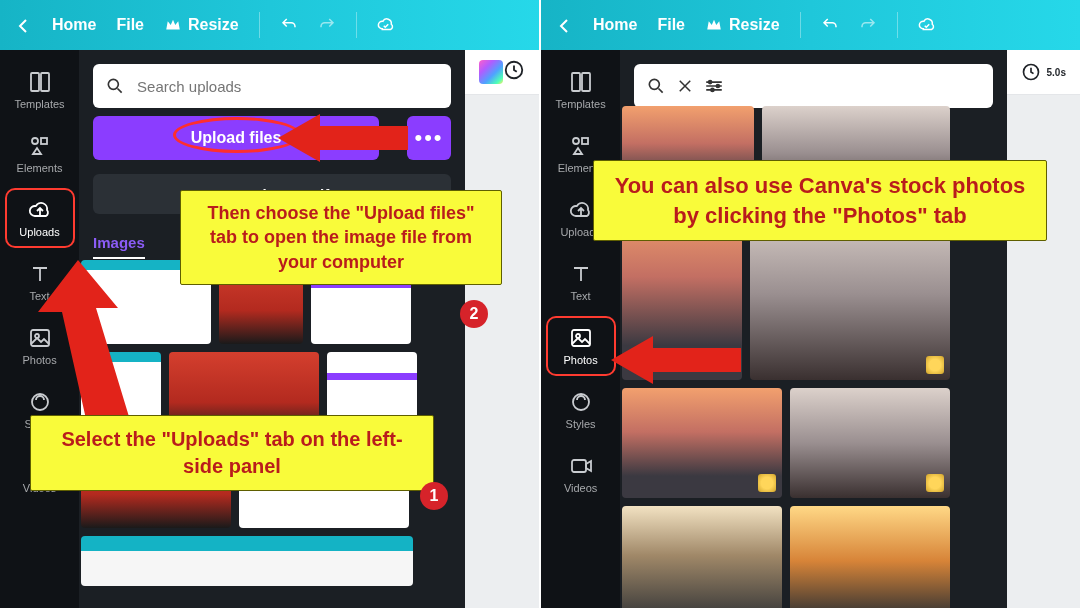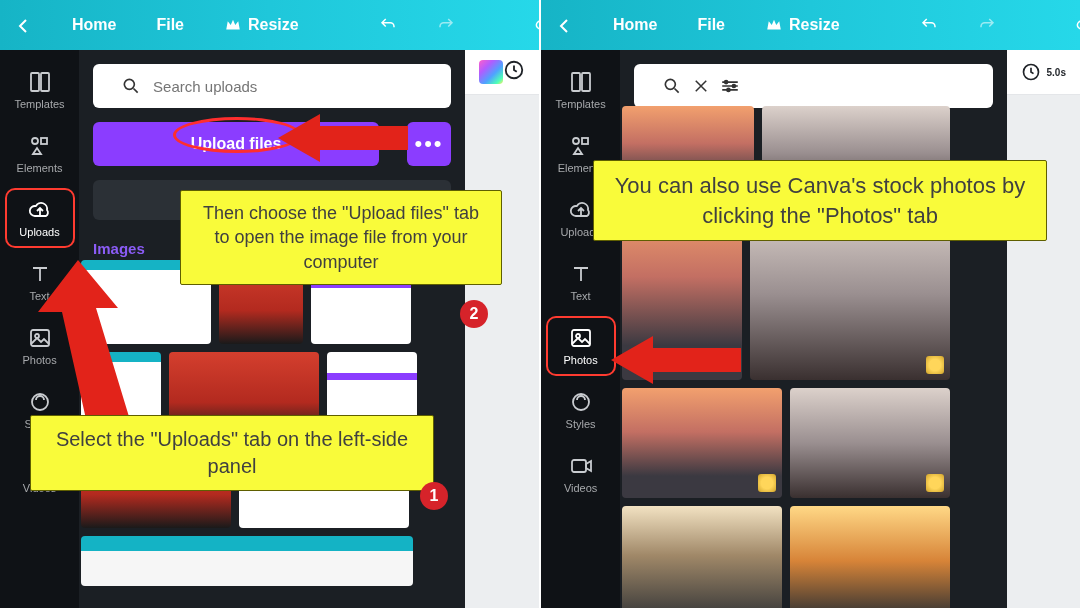--- a/index.html
+++ b/index.html
@@ -2,48 +2,48 @@
 <html><head>
 <meta charset="utf-8">
 <style>
 html,body{margin:0;padding:0;font-family:-apple-system,BlinkMacSystemFont,'Segoe UI',Arial,sans-serif;background:#fff}
 .stage{width:1080px;height:608px;position:relative;overflow:hidden;background:#fff}
 .pane{position:absolute;top:0;height:100%;overflow:hidden}
 .pane-left{left:0;width:539px}
 .pane-right{left:541px;width:539px}
 
 
-.topbar{height:50px;background:linear-gradient(90deg,#16b4c6 0%,#1fc7da 50%,#26d8e9 100%);display:flex;align-items:center;padding:0 14px;gap:40px;color:#fff;font-weight:600;font-size:16px}
+.topbar{height:50px;background:linear-gradient(90deg,#16b4c6 0%,#1fc7da 50%,#26d8e9 100%);display:flex;align-items:center;padding:0 14px;gap:20px;color:#fff;font-weight:600;font-size:16px}
 .topbar .tb-btn{display:flex;align-items:center;gap:6px;cursor:pointer}
 .topbar svg{width:18px;height:18px;fill:none;stroke:#fff;stroke-width:2}
 .crown{width:16px;height:16px}
 .divider{width:1px;height:26px;background:rgba(255,255,255,.35)}
 
 
 .body{position:absolute;left:0;right:0;top:50px;bottom:0;background:#0f1216;display:flex}
 
 
 .rail{width:80px;background:#0f1216;display:flex;flex-direction:column;align-items:center;padding-top:10px;gap:4px}
 .rail-item{width:70px;height:60px;display:flex;flex-direction:column;align-items:center;justify-content:center;color:#a7a9ac;cursor:pointer;border-radius:6px;gap:4px;font-size:11px}
 .rail-item.selected{box-shadow:inset 0 0 0 2px #ff3b30;border-radius:10px;color:#fff}
 .rail-item svg{width:24px;height:24px;stroke:#c9ccd0;fill:none;stroke-width:1.8}
 .rail-item.selected svg{stroke:#fff}
 
 
 .panel{width:362px;background:#1b1f24;position:relative;padding:14px 14px 0 14px;display:flex;flex-direction:column;overflow:hidden}
 
 
-.search{height:44px;background:#fff;border-radius:6px;display:flex;align-items:center;padding:0 28px;gap:10px}
+.search{height:44px;background:#fff;border-radius:6px;display:flex;align-items:center;padding:0 12px;gap:10px}
 .search svg{width:20px;height:20px;stroke:#333;fill:none;stroke-width:2}
 .search input{border:none;outline:none;font-size:15px;flex:1;background:transparent}
 .search .clear-x{width:18px;height:18px;stroke:#333;cursor:pointer}
 .search .sliders{width:20px;height:14px;cursor:pointer}
 
 
-.uploadrow{margin-top:14px;display:flex;gap:28px}
+.uploadrow{margin-top:8px;display:flex;gap:28px}
 .upload-btn{flex:1;height:44px;background:#8b3dff;color:#fff;border-radius:6px;display:flex;align-items:center;justify-content:center;font-weight:700;font-size:16px}
 .upload-more{width:44px;height:44px;background:#8b3dff;border-radius:6px;display:flex;align-items:center;justify-content:center;color:#fff;font-size:22px;letter-spacing:2px}
 
 .record-btn{margin-top:14px;height:40px;background:#2b3036;color:#fff;border-radius:6px;display:flex;align-items:center;justify-content:center;font-size:15px;font-weight:600}
 
 
 .tabs{margin-top:20px;display:flex;gap:28px;color:#bfc3c6;font-size:15px;font-weight:600}
 .tabs .tab.active{color:#8b5cf6;border-bottom:2px solid #fff;padding-bottom:6px}
 
 
@@ -61,21 +61,21 @@
 .th-sun{background:linear-gradient(180deg,#f2a06e 0%,#c36f63 40%,#3b3941 80%)}
 .th-sun2{background:linear-gradient(180deg,#dcd1cb 0%,#9a8f90 50%,#3a3030 100%)}
 .th-crowd{background:linear-gradient(180deg,#f2e2c2 0%,#a08868 45%,#3a3a3a 100%)}
 .th-sky{background:linear-gradient(180deg,#ffd886 0%,#d78438 50%,#333 100%)}
 .th-ui{background:linear-gradient(180deg,#15b3c5 0%,#15b3c5 12%,#ffffff 12%,#ffffff 100%)}
 .th-ui2{background:linear-gradient(180deg,#ffffff 0%,#ffffff 25%,#8b3dff 25%,#8b3dff 33%,#fff 33%)}
 .th-car{background:linear-gradient(180deg,#d43f2e 0%,#b32a1f 60%,#1a1a1a 100%)}
 .crownbadge{position:absolute;right:6px;bottom:6px;width:18px;height:18px;background:radial-gradient(circle,#ffd65a 45%,#cfa22a 100%);border-radius:3px}
 
 
-.callout{position:absolute;background:#f9fb3a;border:1px solid #5f5f00;border-radius:2px;padding:10px 16px;color:#404040;font-weight:400;text-align:center;line-height:1.35;z-index:30}
+.callout{position:absolute;background:#f9fb3a;border:1px solid #5f5f00;border-radius:2px;padding:10px 16px;color:#b91c1c;font-weight:700;text-align:center;line-height:1.35;z-index:30}
 .numbadge{position:absolute;width:28px;height:28px;border-radius:50%;background:#d6232a;color:#fff;display:flex;align-items:center;justify-content:center;font-weight:700;font-size:16px;z-index:31}
 .arrow{position:absolute;z-index:29}
 
 
 .ellipse{position:absolute;border:3px solid #ff2e2e;border-radius:50%;z-index:28}
 
 </style>
 </head>
 <body>
 

